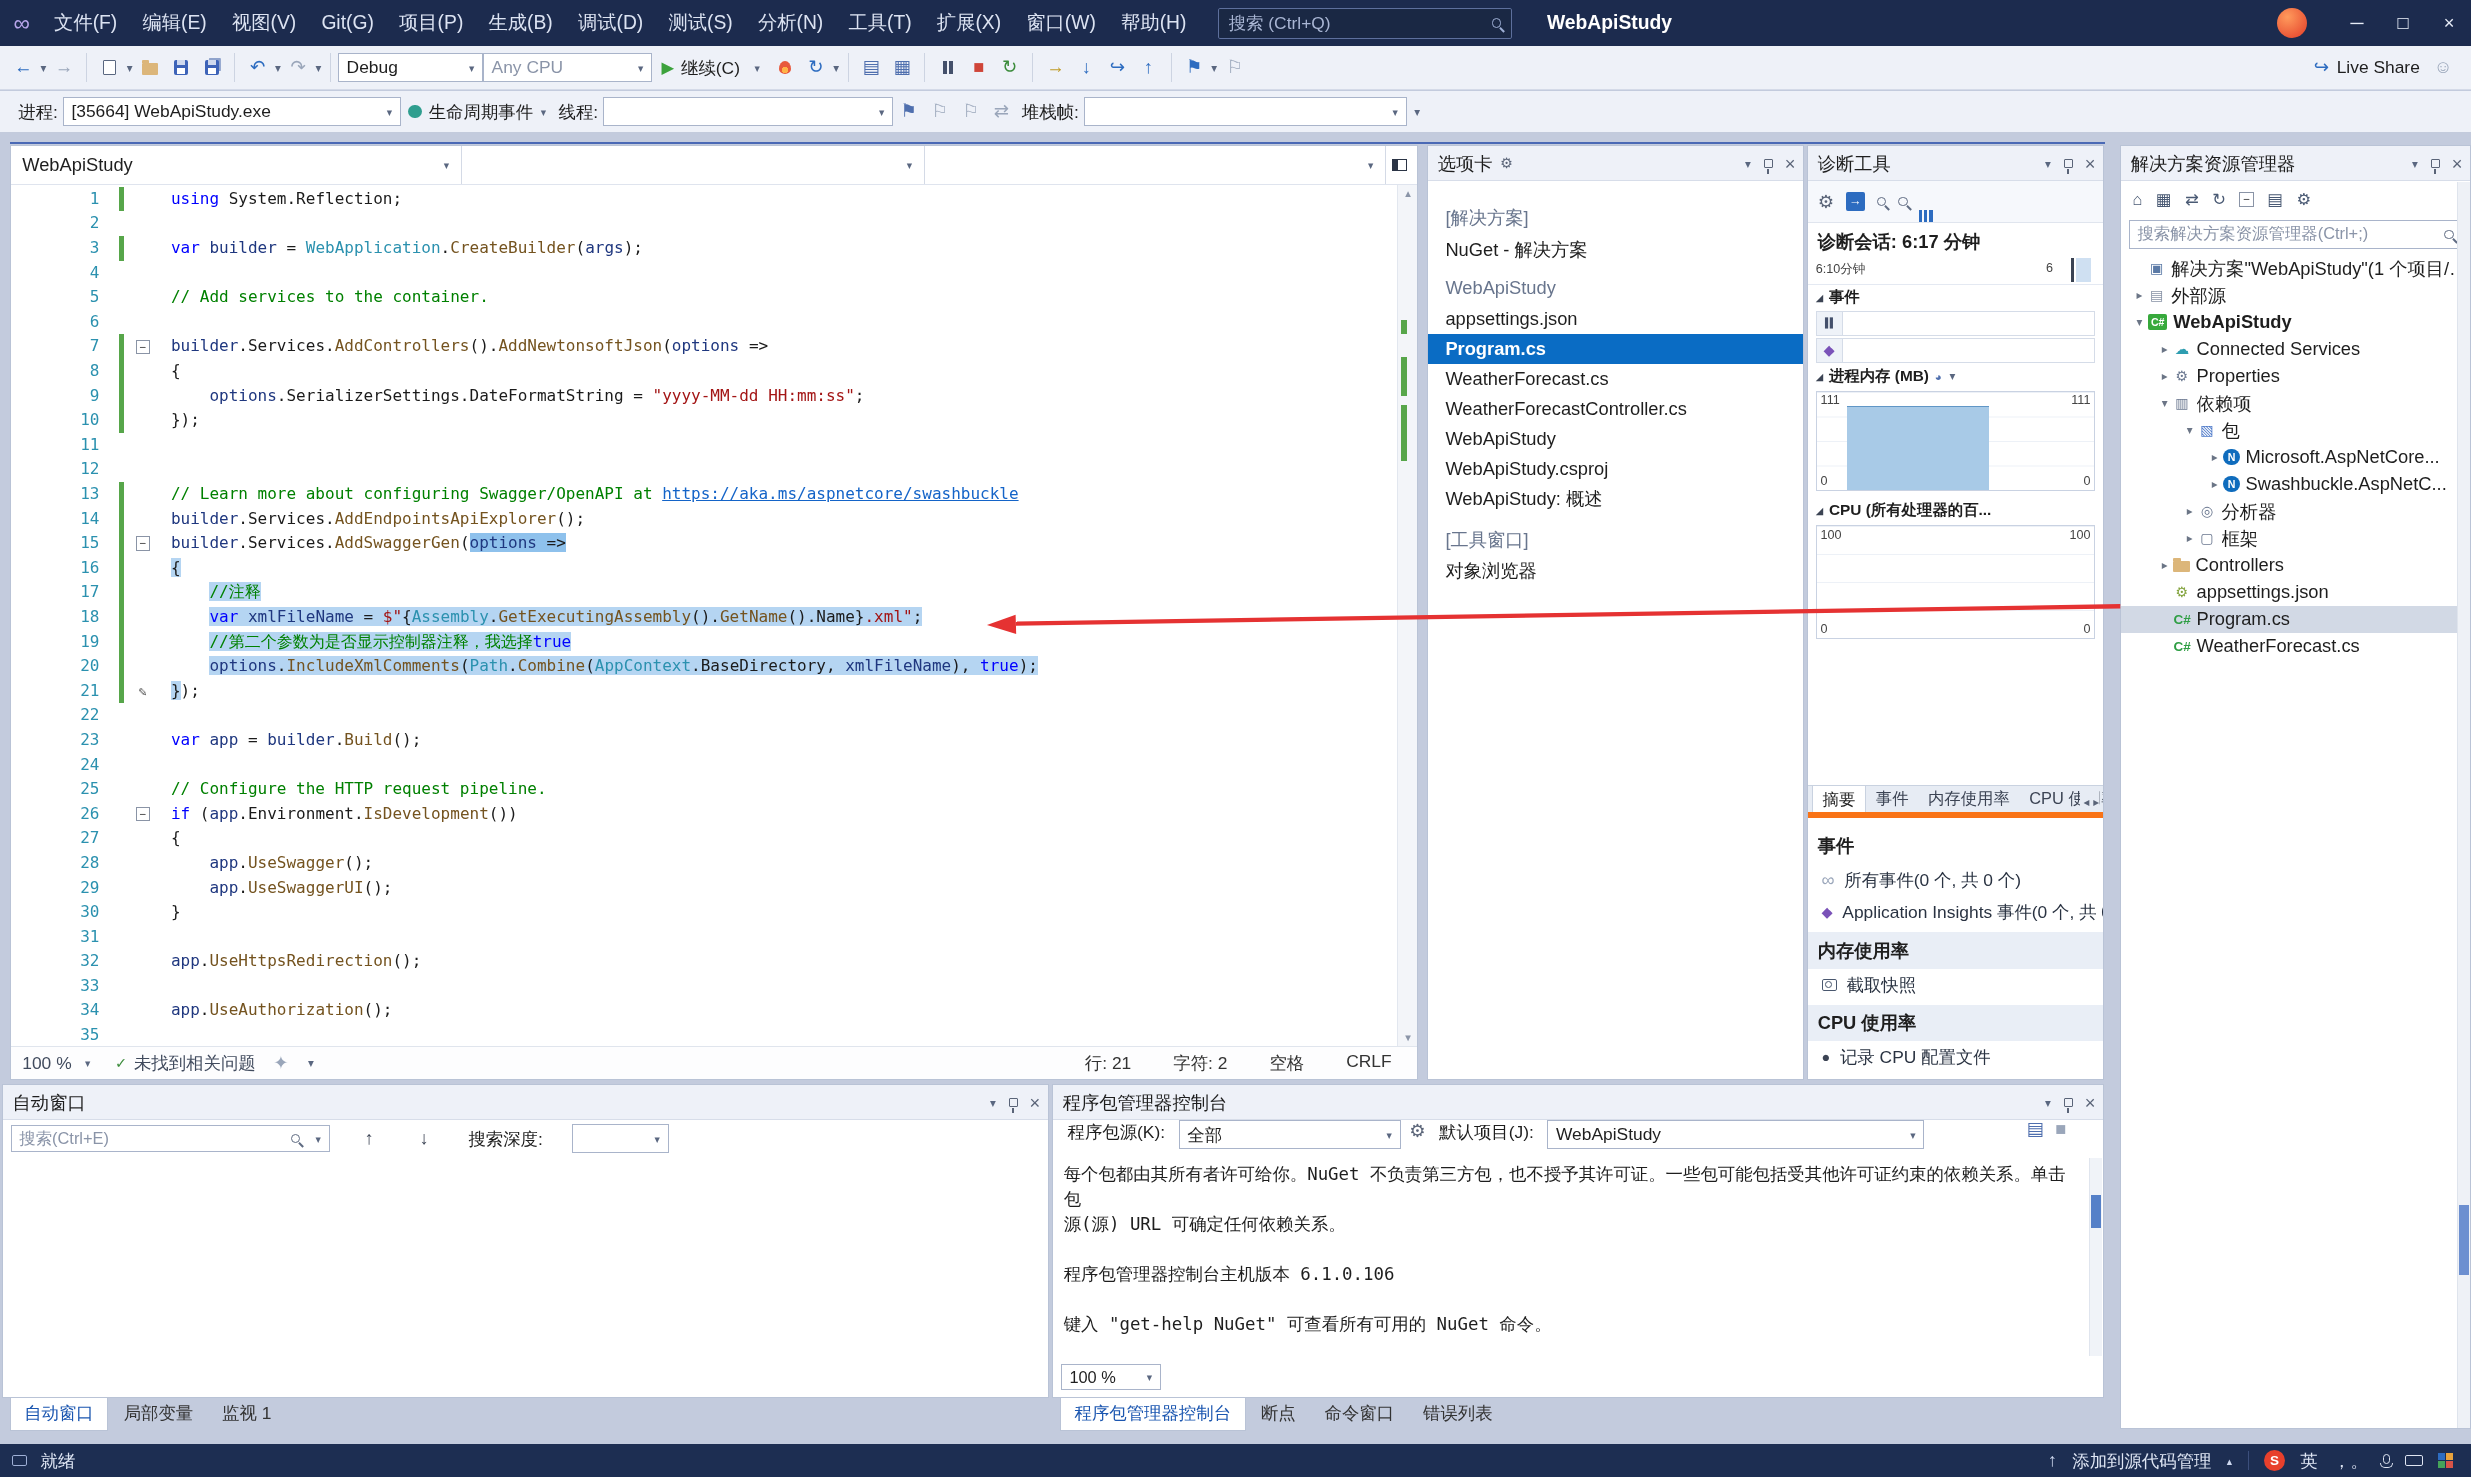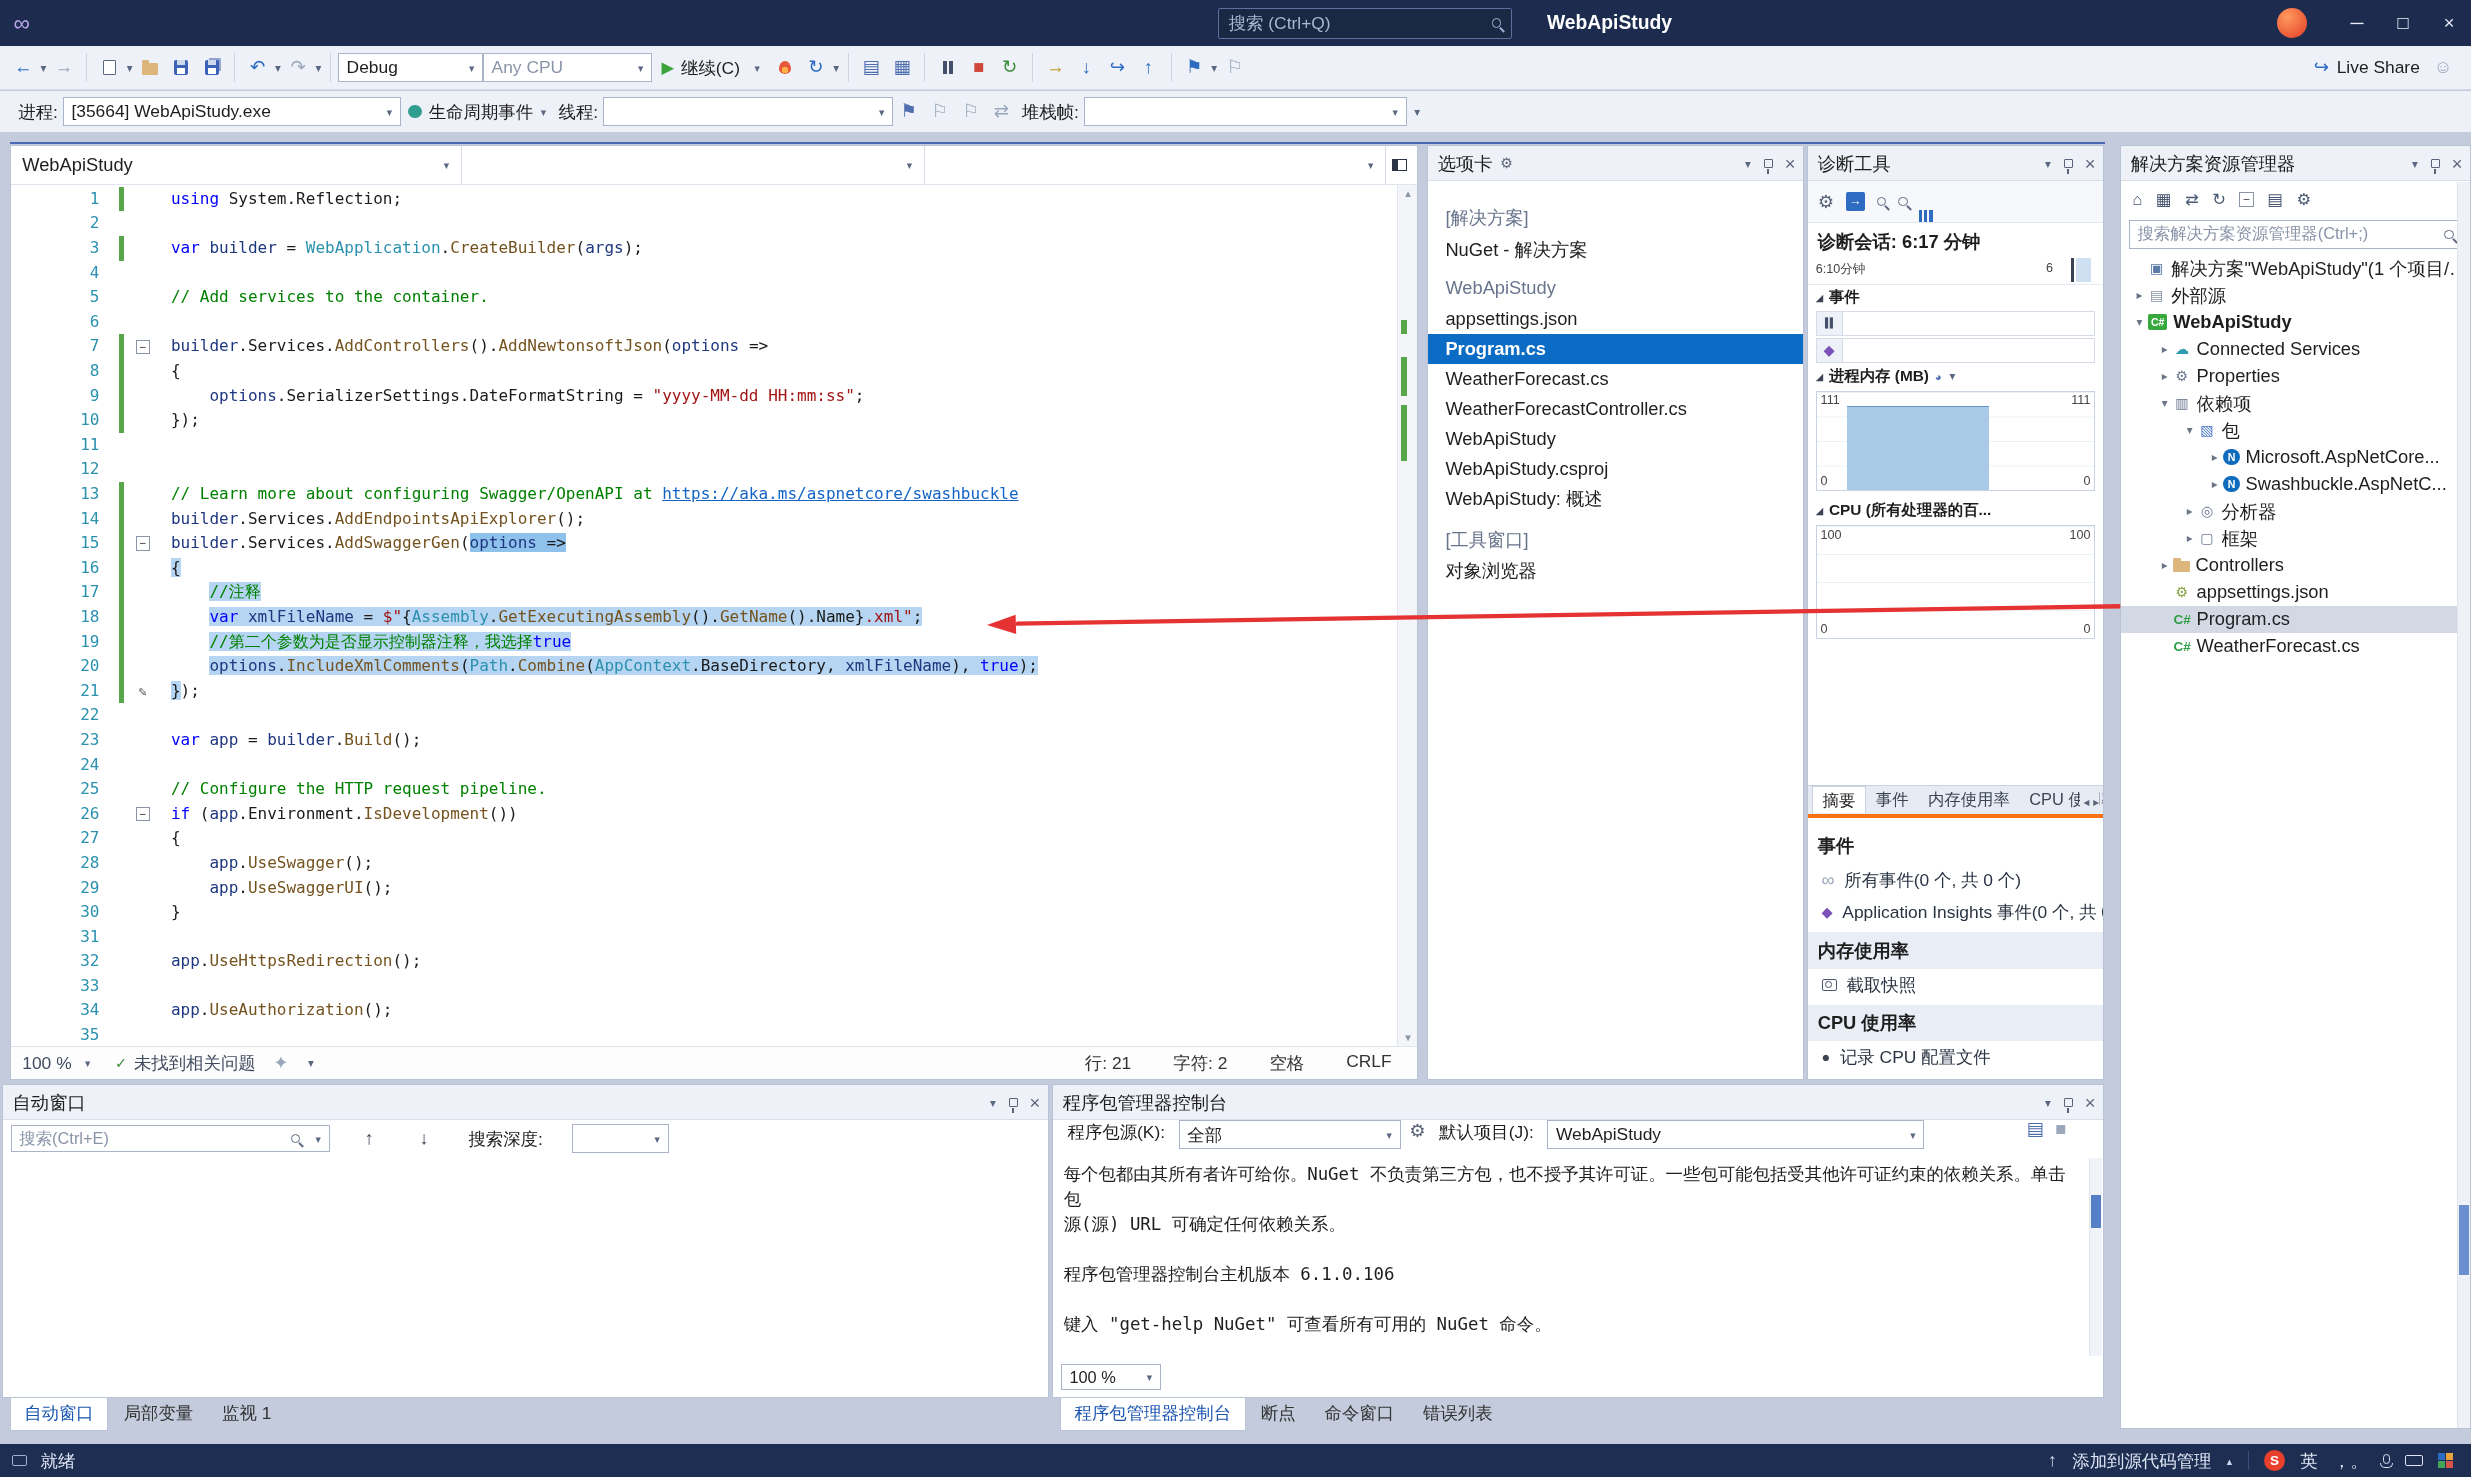--- a/index.html
+++ b/index.html
@@ -137,21 +137,21 @@
   .dtrack{height:25px;margin:1px 7.7px;display:flex;flex:none;}
   .dt-ic{width:27px;background:#eef2f8;border:1px solid #d5dce8;display:flex;align-items:center;justify-content:center;}
   .dt-area{flex:1;border:1px solid #d5dce8;border-left:none;background:#fff;}
   .dchart{margin:1.9px 7.7px 7.7px;position:relative;border:1px solid #c9d2e2;flex:none;
           background-image:linear-gradient(#edf1f7 1px,transparent 1px);background-size:100% 25%;}
   .dchart.mem{height:100px;} .dchart.cpu{height:114px;}
   .axlbl{position:absolute;font-size:12.6px;color:#444;}
   .axlbl.tl{left:3.9px;top:1.9px;} .axlbl.bl{left:3.9px;bottom:1.9px;} .axlbl.tr{right:3.9px;top:1.9px;} .axlbl.br{right:3.9px;bottom:1.9px;}
   .memblock{position:absolute;bottom:0;background:#a8cae7;border-top:1.9px solid #6096c6;}
   .flexspacer{flex:1;}
-  .dtabs-wrap{height:33px;background:#e7ecf4;border-top:1px solid #c9d2e0;border-bottom:4px solid #f97316;display:flex;align-items:center;padding-left:3.9px;position:relative;flex:none;overflow:hidden;}
+  .dtabs-wrap{height:33px;background:#e7ecf4;border-top:1px solid #c9d2e0;border-bottom:6px solid #f97316;display:flex;align-items:center;padding-left:3.9px;position:relative;flex:none;overflow:hidden;}
   .dtabs-wrap .btab{font-size:16.4px;padding:0 9.7px;height:27px;line-height:27px;color:#3c4454;white-space:nowrap;}
   .dtabs-wrap .btab.active{background:#fff;border:1px solid #c9d2e0;border-bottom:none;color:#1e1e1e;}
   .dt-arrows{position:absolute;right:3.9px;top:0;height:33px;display:flex;align-items:center;gap:3.9px;color:#5a6478;font-size:11.6px;background:#e7ecf4;padding-left:3.9px;}
   .dsummary{padding:5.8px 0;flex:none;}
   .dsum-h{font-size:18.3px;font-weight:bold;color:#1e1e1e;padding:5.8px 9.7px;margin-top:3.9px;}
   .dsum-h.band{background:#e9eef6;}
   .dsum-row{height:32px;display:flex;align-items:center;gap:9.7px;padding-left:13.5px;font-size:17.4px;color:#2a3342;white-space:nowrap;overflow:hidden;}
 
   
   .se-panel{left:2120px;top:145px;width:351px;height:1284px;}
@@ -211,20 +211,35 @@
   
   .overlay{position:absolute;left:0;top:0;width:2472px;height:1477px;pointer-events:none;z-index:60;}
 </style>
 </head>
 <body>
 
 <div class="app">
 
   <div class="titlebar">
     <span class="vslogo">∞</span>
+    <div class="menubar">
+        <span class="menu-item">文件(F)</span>
+        <span class="menu-item">编辑(E)</span>
+        <span class="menu-item">视图(V)</span>
+        <span class="menu-item">Git(G)</span>
+        <span class="menu-item">项目(P)</span>
+        <span class="menu-item">生成(B)</span>
+        <span class="menu-item">调试(D)</span>
+        <span class="menu-item">测试(S)</span>
+        <span class="menu-item">分析(N)</span>
+        <span class="menu-item">工具(T)</span>
+        <span class="menu-item">扩展(X)</span>
+        <span class="menu-item">窗口(W)</span>
+        <span class="menu-item">帮助(H)</span>
+      </div>
     <div class="qsearch">
       <span class="qs-text">搜索 (Ctrl+Q)</span>
       <span class="mag mag-light"></span>
     </div>
     <div class="tbtitle">WebApiStudy</div>
     <div class="tbright">
       <span class="avatar"></span>
       <span class="wbtn">─</span>
       <span class="wbtn">□</span>
       <span class="wbtn">×</span>

